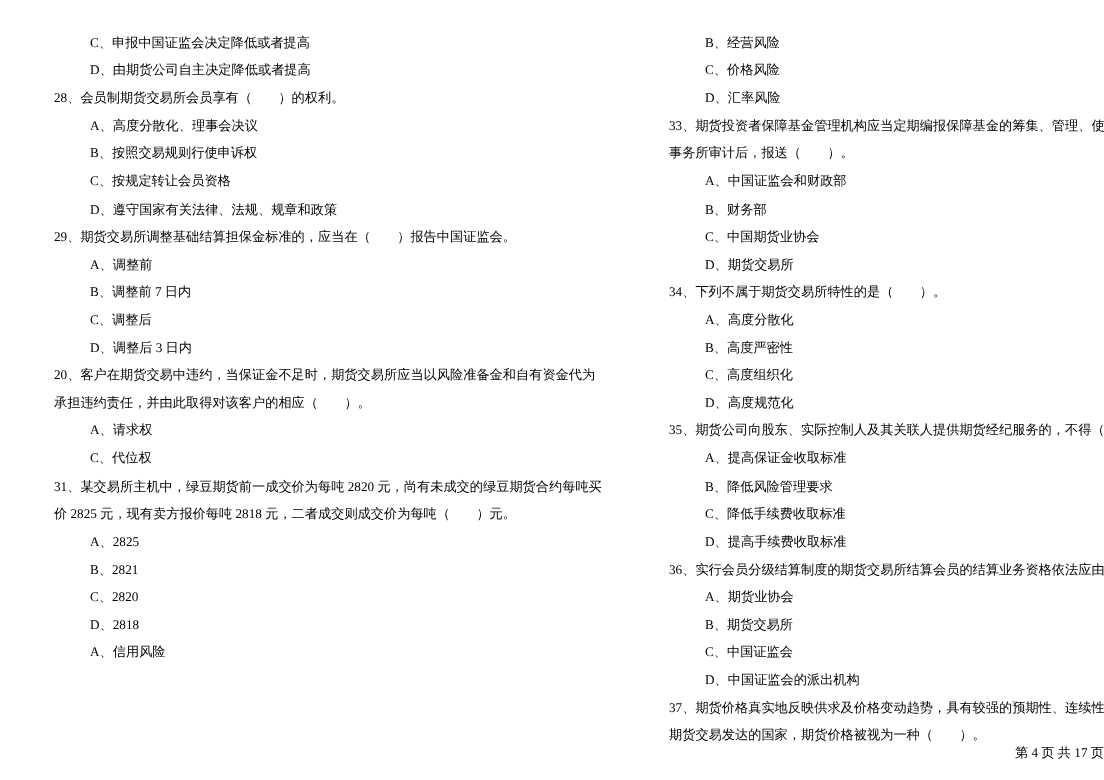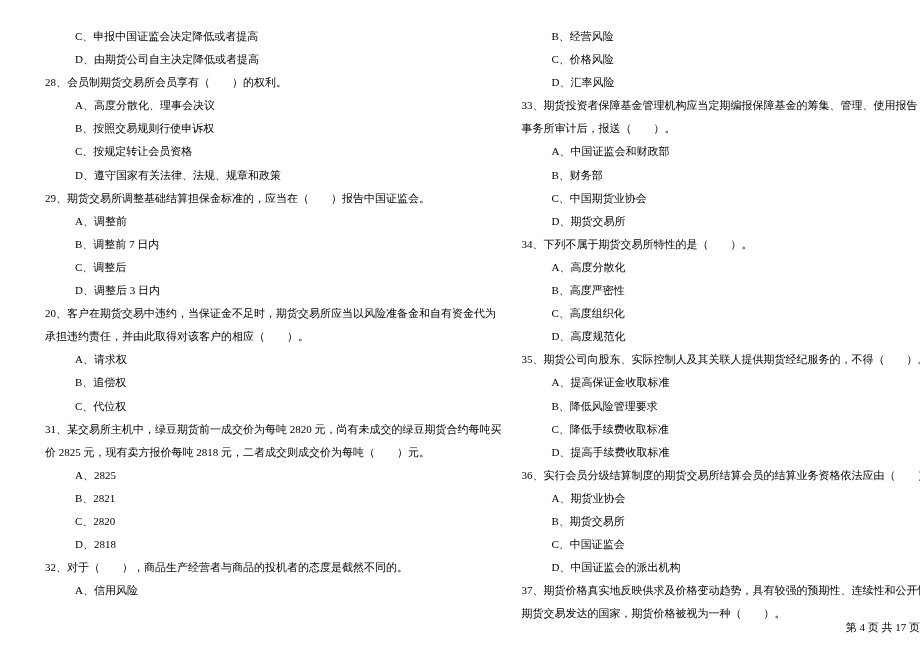--- a/index.html
+++ b/index.html
@@ -1,18 +1,19 @@
 <!DOCTYPE html>
 <html><head>
   <meta charset="utf-8">
   <style>
     * {
       margin: 0;
       padding: 0;
       box-sizing: border-box;
+      gap: 36px;
     }
     body {
       width: 920px;
       height: 650px;
       background: #ffffff;
       font-family: "SimSun", "宋体", serif;
       font-size: 11px;
       color: #000000;
       position: relative;
     }
@@ -55,29 +56,27 @@
       <div class="line indent-1">C、按规定转让会员资格</div>
       <div class="line indent-1">D、遵守国家有关法律、法规、规章和政策</div>
       <div class="line indent-2">29、期货交易所调整基础结算担保金标准的，应当在（　　）报告中国证监会。</div>
       <div class="line indent-1">A、调整前</div>
       <div class="line indent-1">B、调整前 7 日内</div>
       <div class="line indent-1">C、调整后</div>
       <div class="line indent-1">D、调整后 3 日内</div>
       <div class="line indent-2">20、客户在期货交易中违约，当保证金不足时，期货交易所应当以风险准备金和自有资金代为</div>
       <div class="line indent-2">承担违约责任，并由此取得对该客户的相应（　　）。</div>
       <div class="line indent-1">A、请求权</div>
-      <div class="line indent-1">B、追偿权</div>
       <div class="line indent-1">C、代位权</div>
       <div class="line indent-2">31、某交易所主机中，绿豆期货前一成交价为每吨 2820 元，尚有未成交的绿豆期货合约每吨买</div>
       <div class="line indent-2">价 2825 元，现有卖方报价每吨 2818 元，二者成交则成交价为每吨（　　）元。</div>
       <div class="line indent-1">A、2825</div>
       <div class="line indent-1">B、2821</div>
       <div class="line indent-1">C、2820</div>
       <div class="line indent-1">D、2818</div>
-      <div class="line indent-2">32、对于（　　），商品生产经营者与商品的投机者的态度是截然不同的。</div>
       <div class="line indent-1">A、信用风险</div>
     </div>
   <div class="column" id="right-col">
       <div class="line indent-1">B、经营风险</div>
       <div class="line indent-1">C、价格风险</div>
       <div class="line indent-1">D、汇率风险</div>
       <div class="line indent-2">33、期货投资者保障基金管理机构应当定期编报保障基金的筹集、管理、使用报告，经会计师</div>
       <div class="line indent-2">事务所审计后，报送（　　）。</div>
       <div class="line indent-1">A、中国证监会和财政部</div>
       <div class="line indent-1">B、财务部</div>

